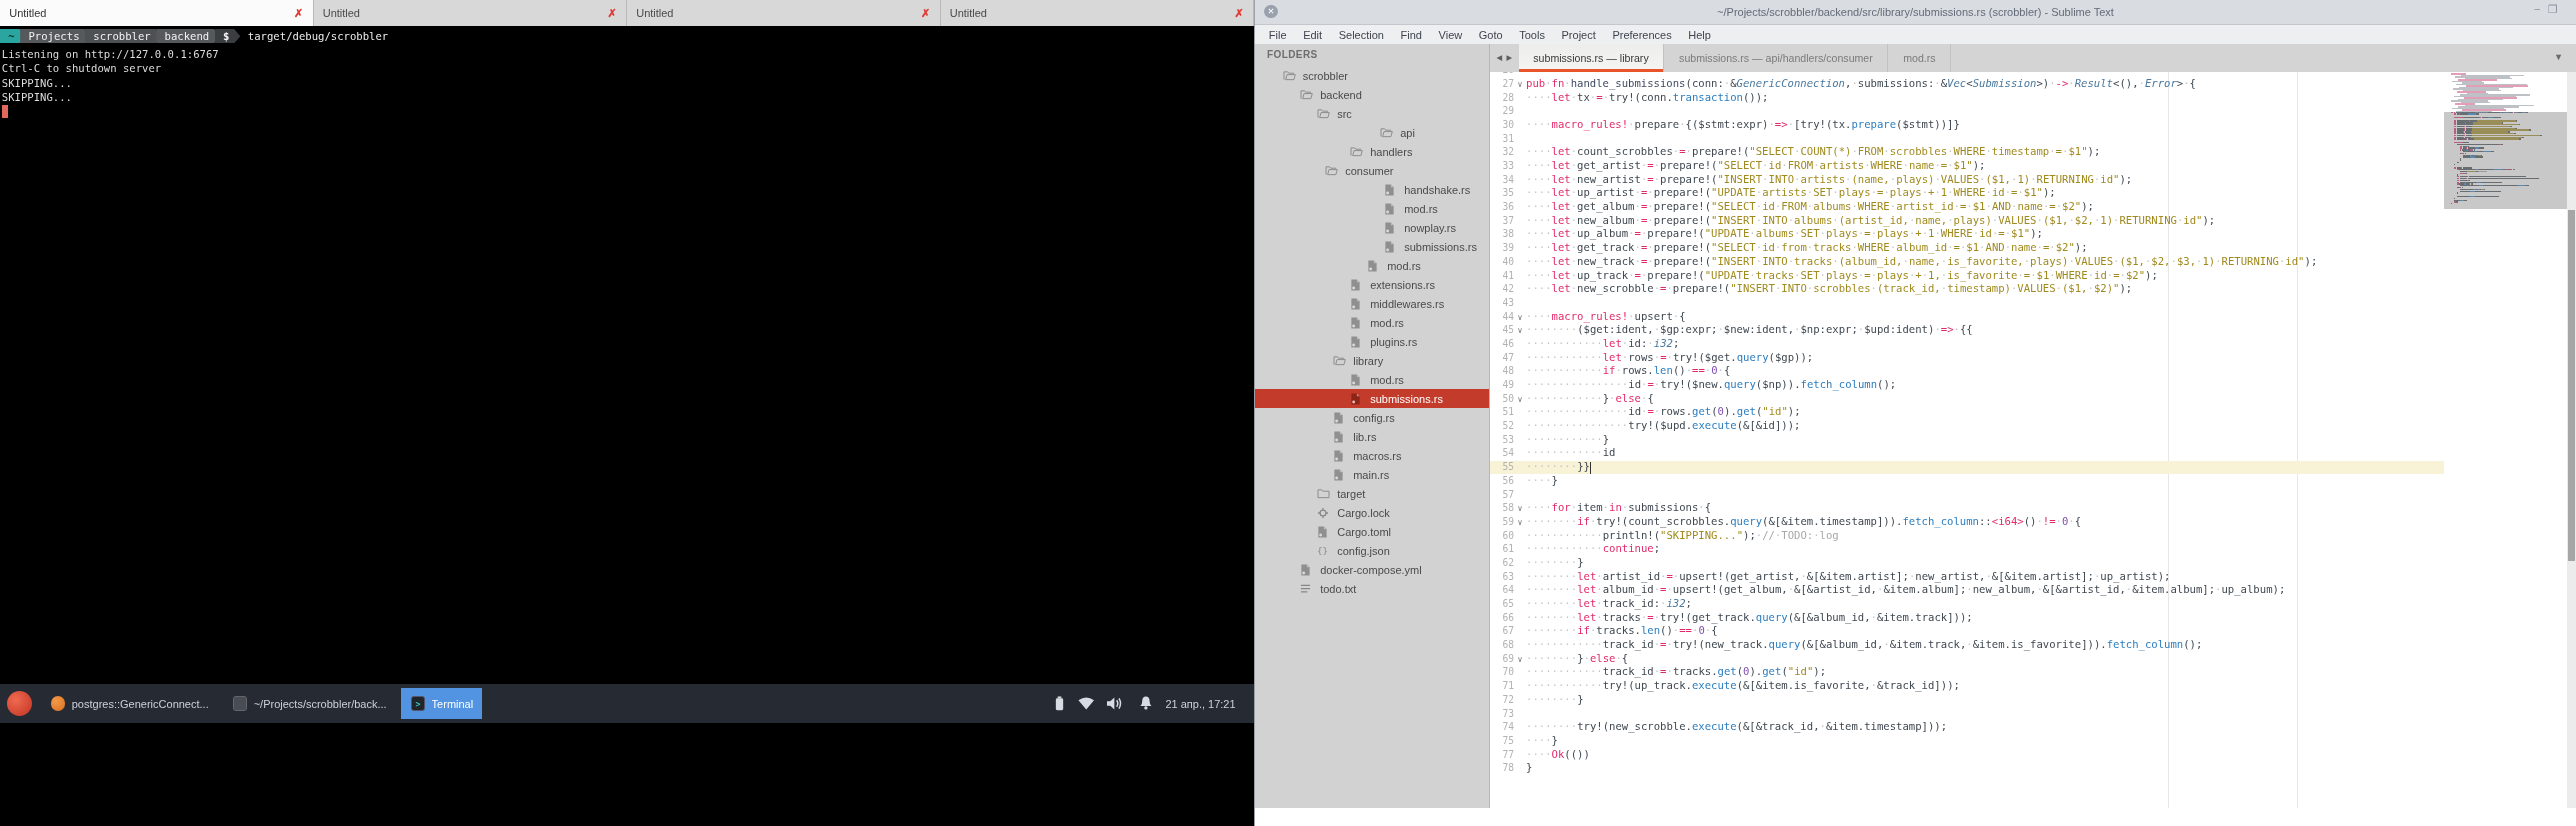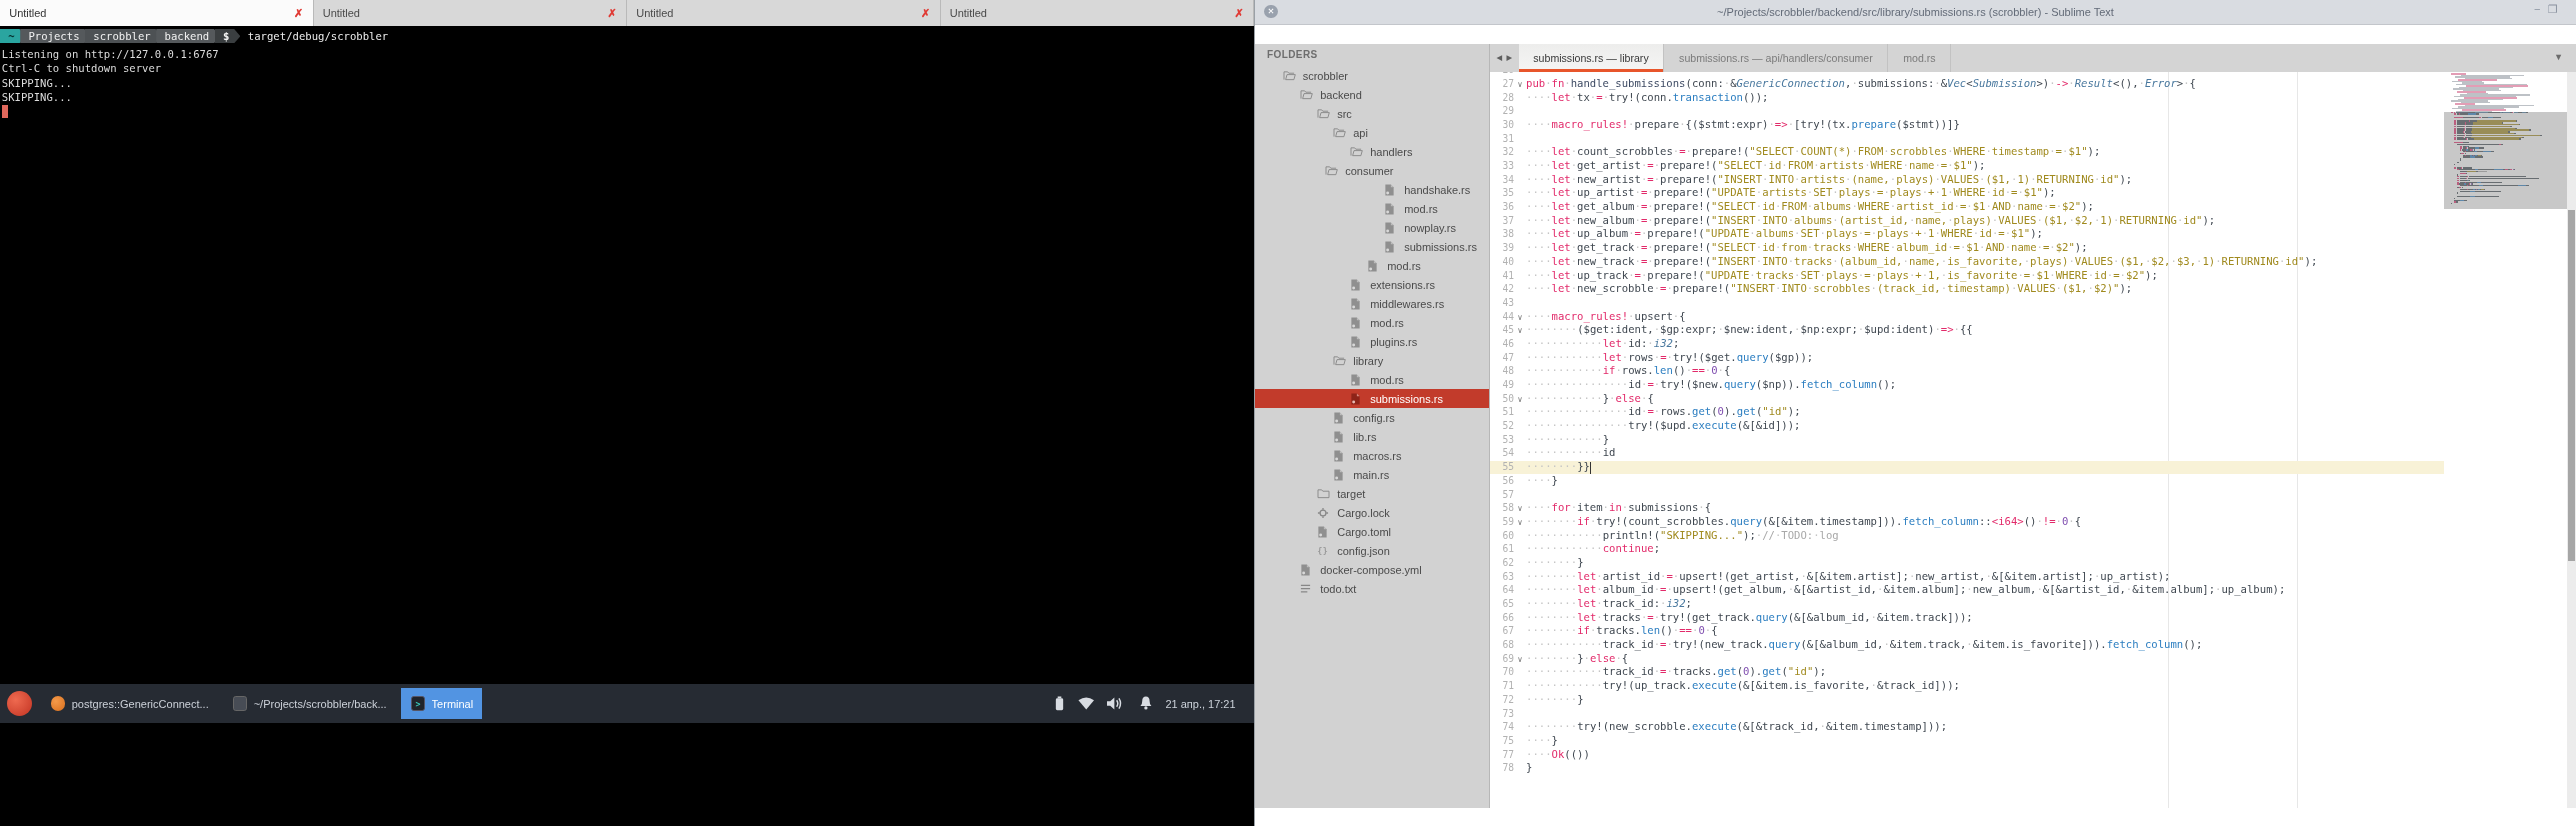--- a/index.html
+++ b/index.html
@@ -191,20 +191,32 @@
     </div>
   </div>
 </div>
 
 <div class="subl">
   <div class="stitle">
     <span class="wclose">✕</span>
     <span>~/Projects/scrobbler/backend/src/library/submissions.rs (scrobbler) - Sublime Text</span>
     <span class="wctrls">−❐</span>
   </div>
+  <div class="smenu" id="smenu">
+      <span>File</span>
+      <span>Edit</span>
+      <span>Selection</span>
+      <span>Find</span>
+      <span>View</span>
+      <span>Goto</span>
+      <span>Tools</span>
+      <span>Project</span>
+      <span>Preferences</span>
+      <span>Help</span>
+    </div>
   <div class="sbody">
     <div class="sidebar">
       <div class="sfh">FOLDERS</div>
       <div class="tree" id="tree">
           <div class="titem" style="padding-left: 27.5px;">
             <span class="ticon">
               <svg width="13" height="11" viewBox="0 0 14 12">
                 <path d="M1 10.5 V2 H5 L6.3 3.5 H12" fill="none" stroke="#878787"></path>
                 <path d="M2.8 10.5 L4.3 5 H13.3 L11.8 10.5 Z" fill="none" stroke="#878787"></path>
               </svg>
@@ -222,21 +234,21 @@
           </div>
           <div class="titem" style="padding-left: 62px;">
             <span class="ticon">
               <svg width="13" height="11" viewBox="0 0 14 12">
                 <path d="M1 10.5 V2 H5 L6.3 3.5 H12" fill="none" stroke="#878787"></path>
                 <path d="M2.8 10.5 L4.3 5 H13.3 L11.8 10.5 Z" fill="none" stroke="#878787"></path>
               </svg>
             </span>
             <span>src</span>
           </div>
-          <div class="titem" style="padding-left: 78px;">
+          <div class="titem" style="padding-left: 78px; margin-left: 47px;">
             <span class="ticon">
               <svg width="13" height="11" viewBox="0 0 14 12">
                 <path d="M1 10.5 V2 H5 L6.3 3.5 H12" fill="none" stroke="#878787"></path>
                 <path d="M2.8 10.5 L4.3 5 H13.3 L11.8 10.5 Z" fill="none" stroke="#878787"></path>
               </svg>
             </span>
             <span>api</span>
           </div>
           <div class="titem" style="padding-left: 95px;">
             <span class="ticon">

